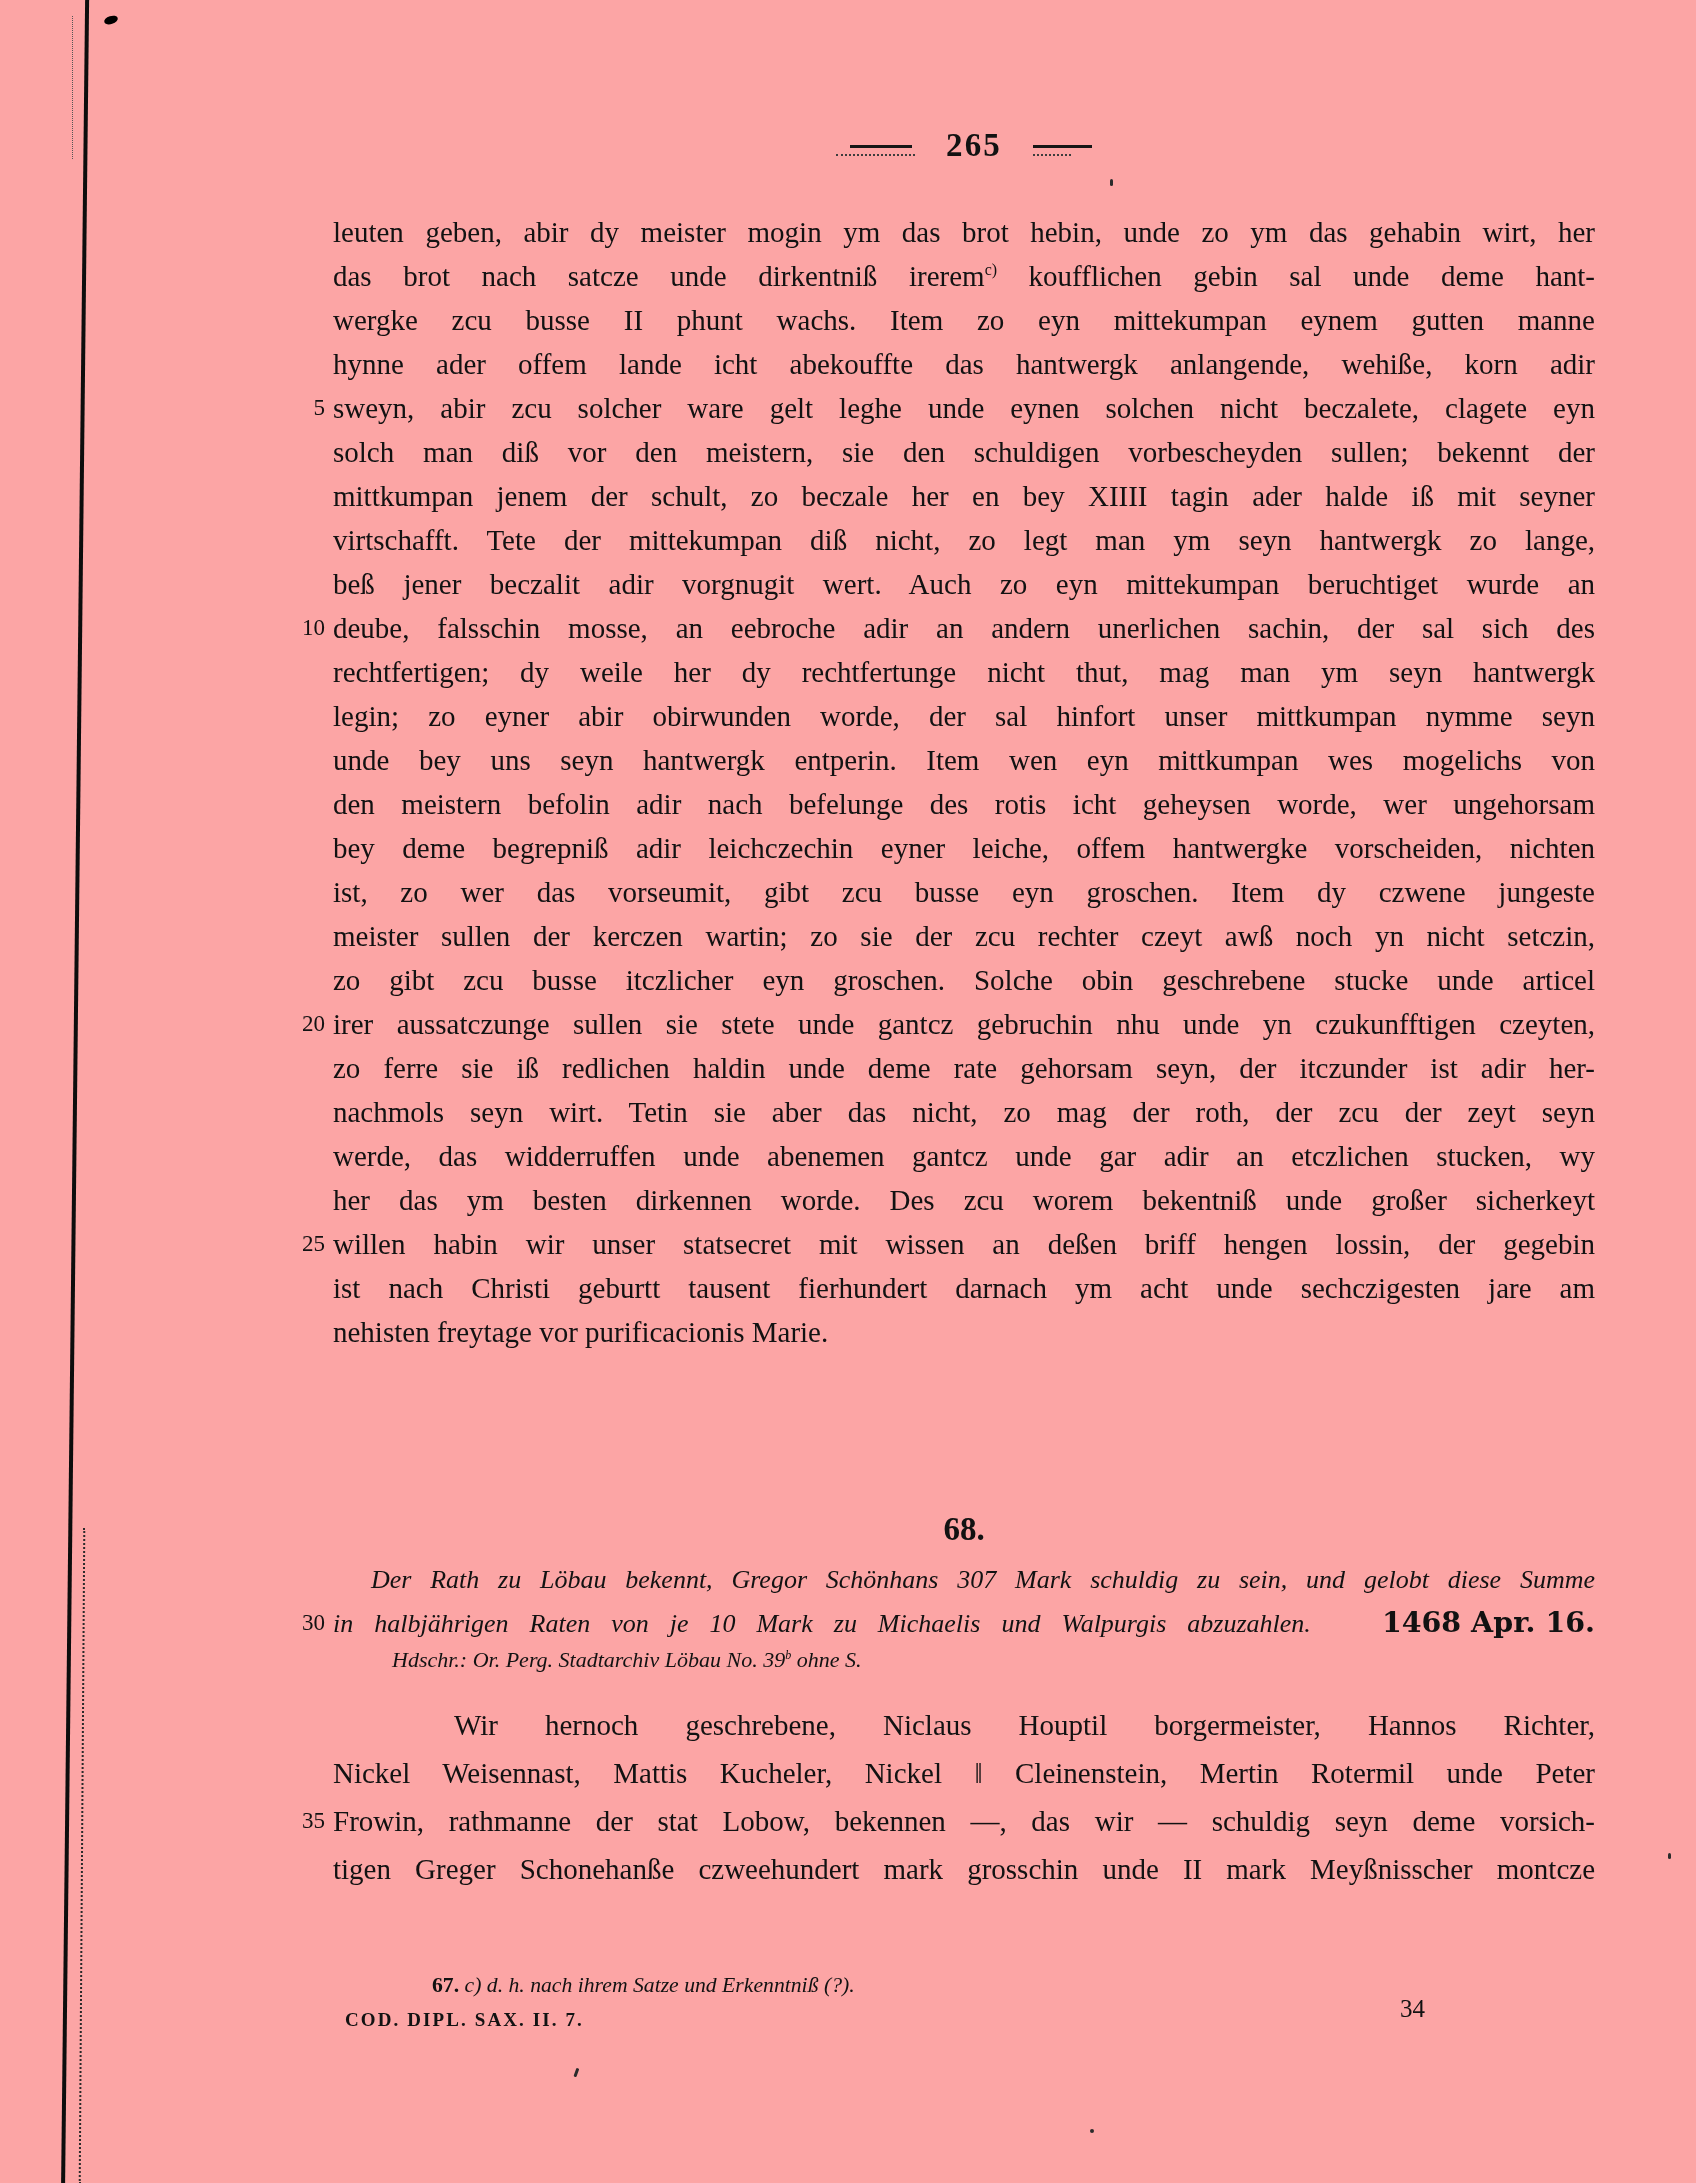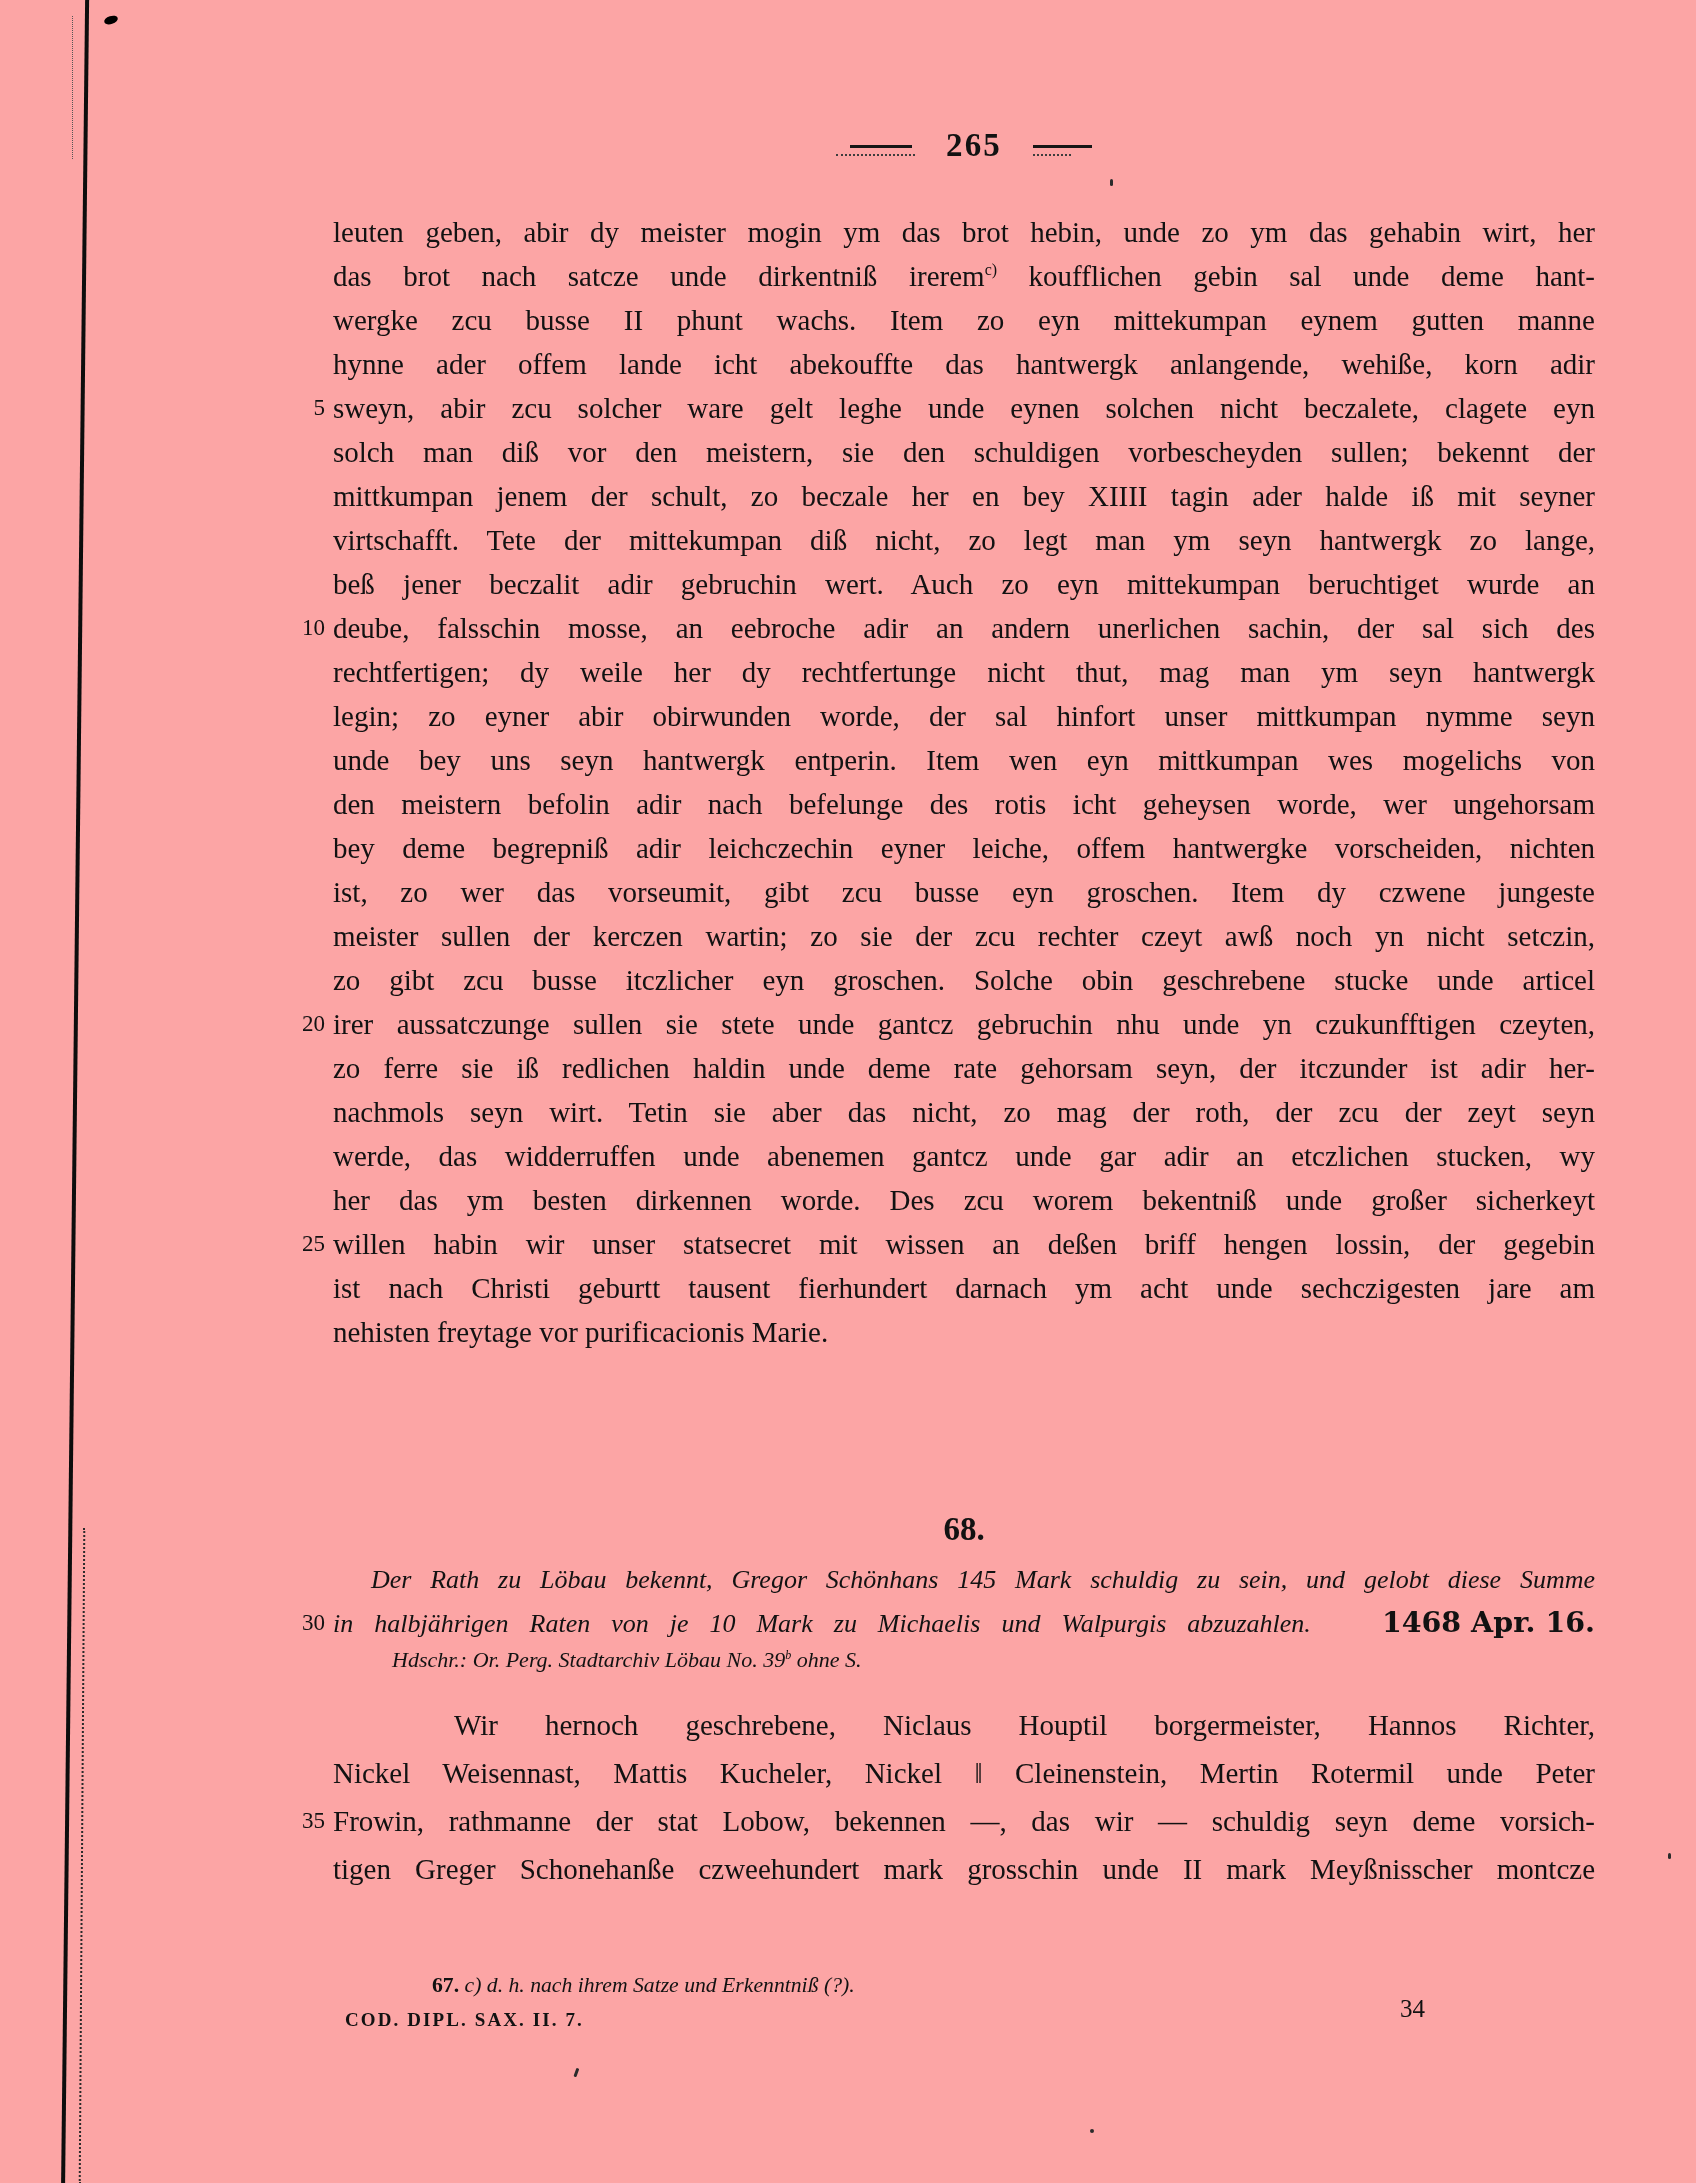--- a/index.html
+++ b/index.html
@@ -115,21 +115,21 @@
       <div class="lrow">
         <span class="ltext">solch man diß vor den meistern, sie den schuldigen vorbescheyden sullen; bekennt der</span>
       </div>
       <div class="lrow">
         <span class="ltext">mittkumpan jenem der schult, zo beczale her en bey XIIII tagin ader halde iß mit seyner</span>
       </div>
       <div class="lrow">
         <span class="ltext">virtschafft.  Tete der mittekumpan diß nicht, zo legt man ym seyn hantwergk zo lange,</span>
       </div>
       <div class="lrow">
-        <span class="ltext">beß jener beczalit adir gebruchin wert.  Auch zo eyn mittekumpan beruchtiget wurde an</span>
+        <span class="ltext">beß jener beczalit adir vorgnugit wert.  Auch zo eyn mittekumpan beruchtiget wurde an</span>
       </div>
       <div class="lrow">
         <span class="lnum">10</span>
         <span class="ltext">deube, falsschin mosse, an eebroche adir an andern unerlichen sachin, der sal sich des</span>
       </div>
       <div class="lrow">
         <span class="ltext">rechtfertigen; dy weile her dy rechtfertunge nicht thut, mag man ym seyn hantwergk</span>
       </div>
       <div class="lrow">
         <span class="ltext">legin; zo eyner abir obirwunden worde, der sal hinfort unser mittkumpan nymme seyn</span>
@@ -176,21 +176,21 @@
         <span class="ltext">ist nach Christi geburtt tausent fierhundert darnach ym acht unde sechczigesten jare am</span>
       </div>
       <div class="lrow">
         <span class="ltext lastline">nehisten freytage vor purificacionis Marie.</span>
       </div>
     </div>
 
   <div class="heading68">68.</div>
   <div class="summary">
       <div class="lrow">
-        <span class="ltext indent">Der Rath zu Löbau bekennt, Gregor Schönhans 145 Mark schuldig zu sein, und gelobt diese Summe</span>
+        <span class="ltext indent">Der Rath zu Löbau bekennt, Gregor Schönhans 307 Mark schuldig zu sein, und gelobt diese Summe</span>
       </div>
       <div class="lrow withdate">
         <span class="lnum">30</span>
         <span class="ltext">in halbjährigen Raten von je 10 Mark zu Michaelis und Walpurgis abzuzahlen.</span>
         <span class="ldate">1468 Apr. 16.</span>
       </div>
     </div>
   <div class="source">Hdschr.: Or. Perg. Stadtarchiv Löbau No. 39<sup>b</sup> ohne S.</div>
   <div class="doc68body">
       <div class="lrow">

